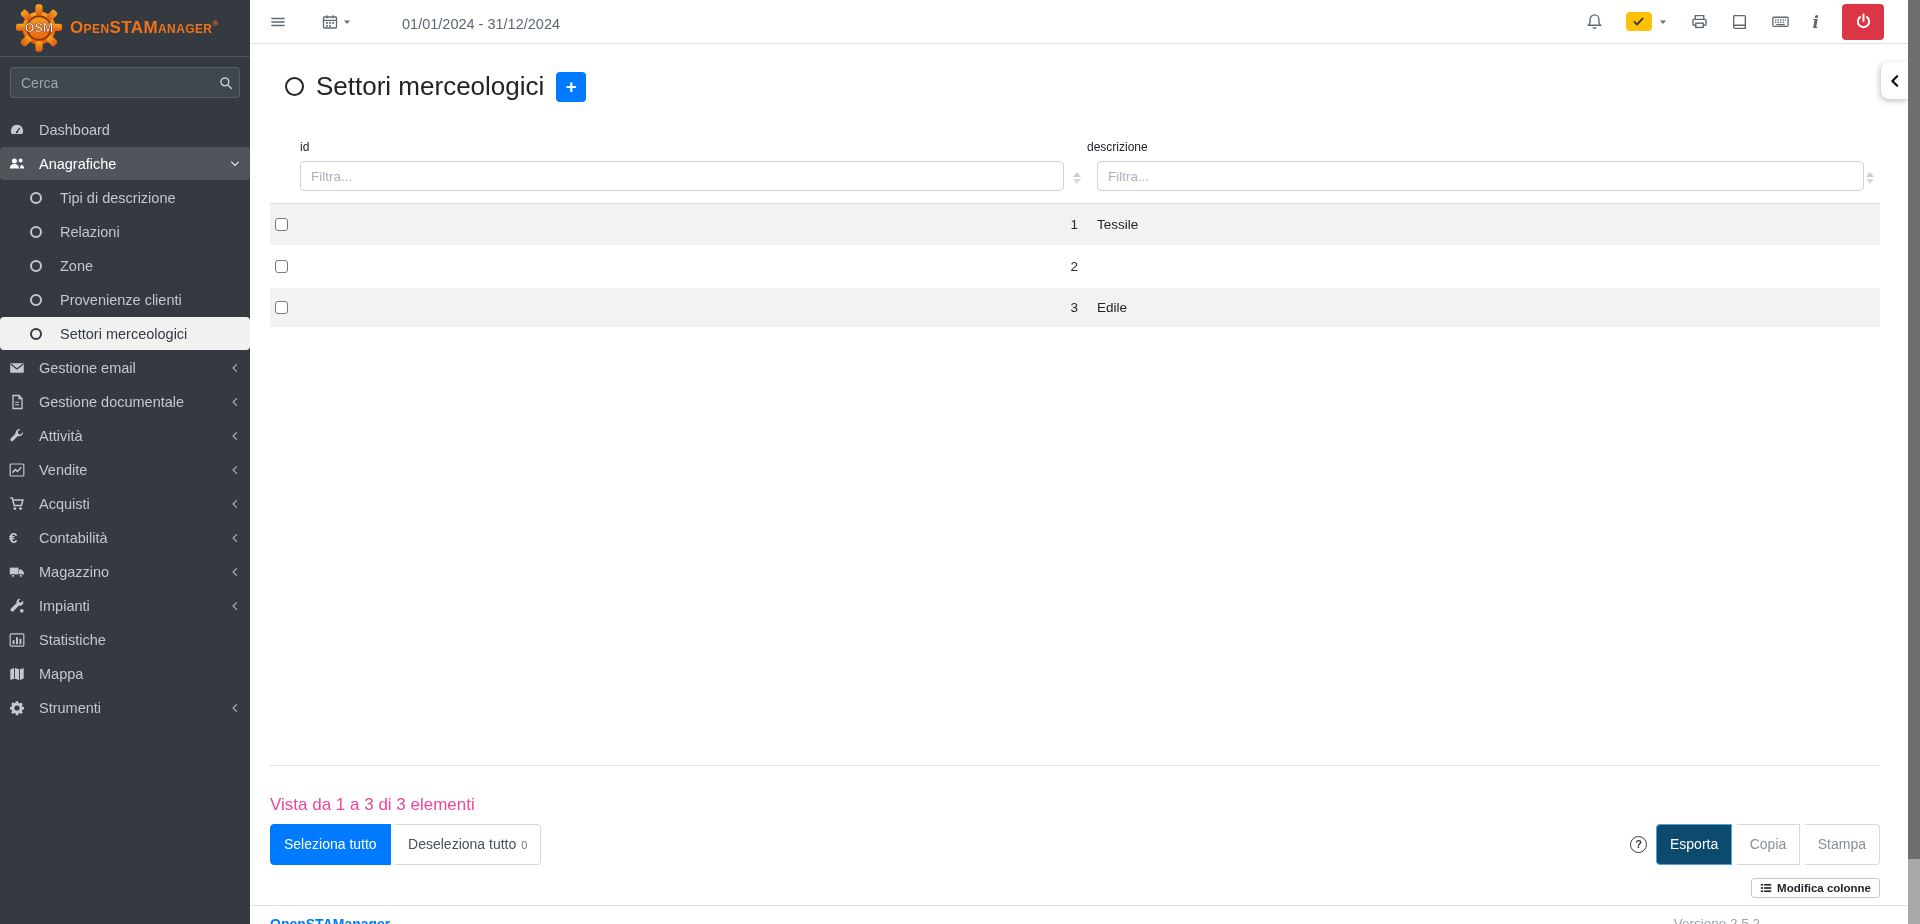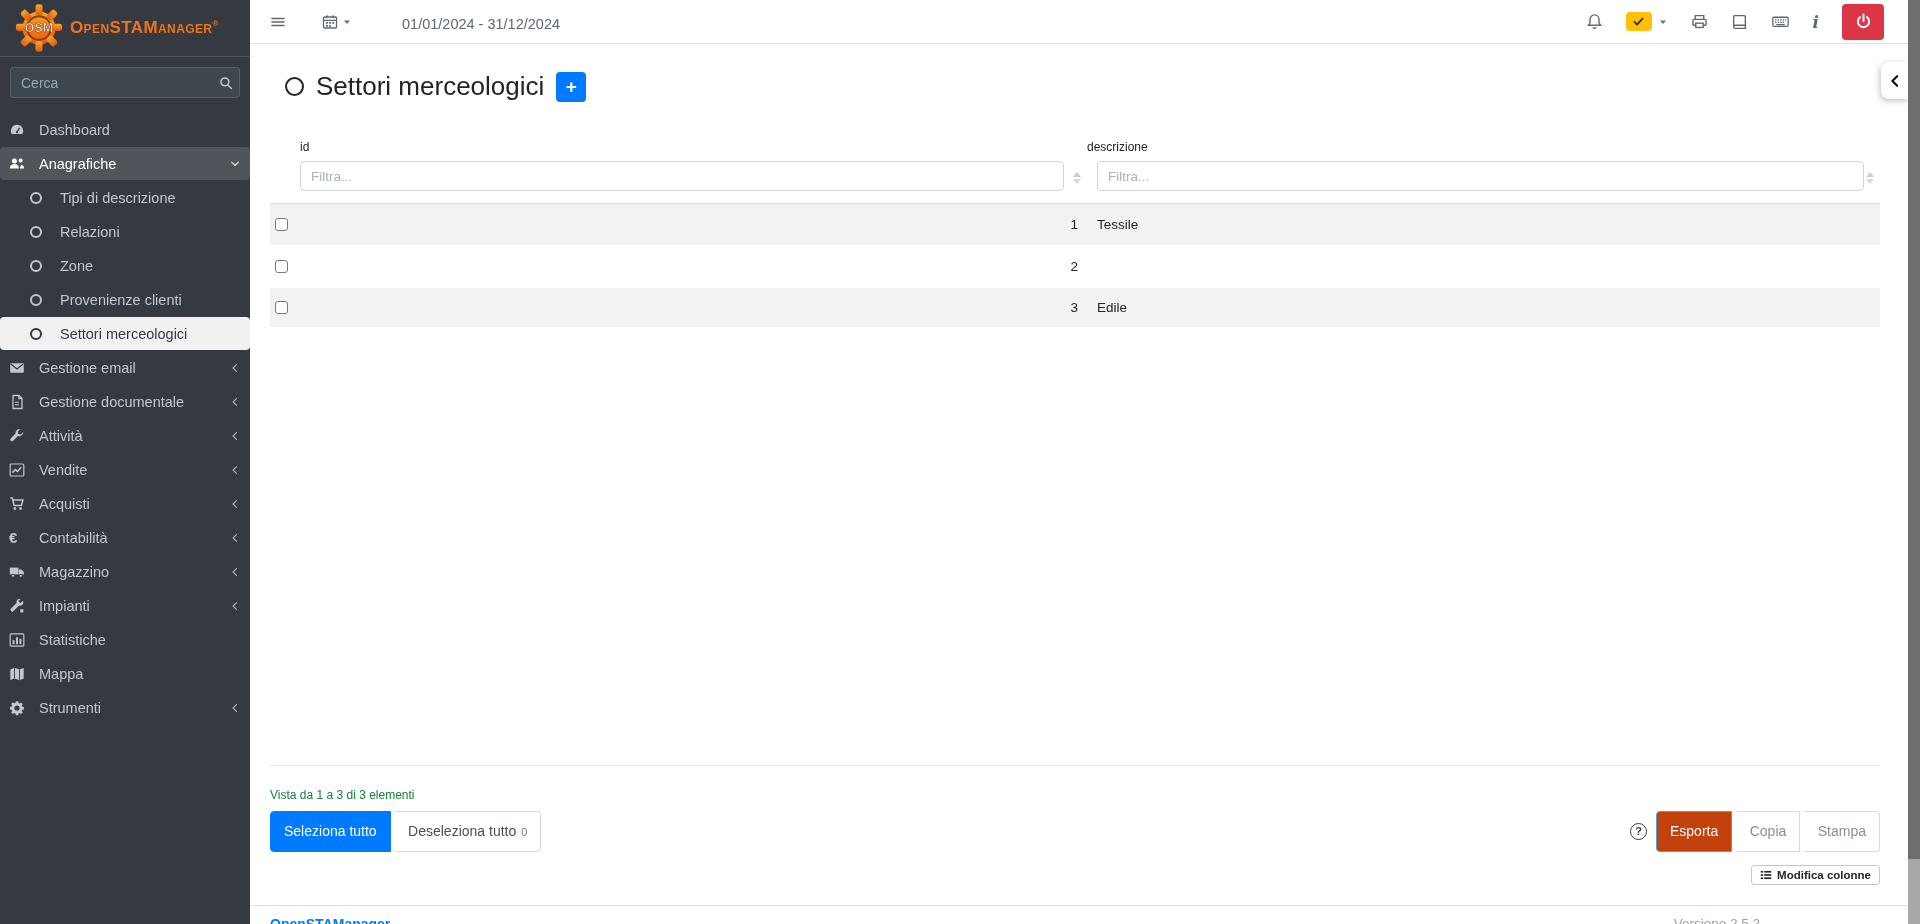--- a/index.html
+++ b/index.html
@@ -87,26 +87,26 @@
   .trow { display:flex; align-items:center; height:41px; font-size:13.5px; color:#212529; }
   .trow.striped { background:#f1f2f4; }
   .trow + .trow { border-top:2px solid #fff; }
   .cell1 { width:817px; flex:0 0 817px; display:flex; align-items:center; }
   .cbx { width:13px; height:13px; border:1px solid #757a80; border-radius:3px; background:#fff; margin-left:5px; cursor:pointer; }
   .row-id { margin-left:auto; padding-right:9px; }
   .cell2 { flex:1; padding-left:10px; }
 
   .bottom { position:absolute; left:20px; right:40px; top:721px; }
   .hrline { border-top:1px solid #e2e5e8; }
-  .tinfo { margin-top:22px; font-size:12px; color:#15803d; }
+  .tinfo { margin-top:29px; font-size:17px; color:#ec4899; }
   .controls { margin-top:9px; display:flex; align-items:center; }
   .btn { font-size:14px; padding:10px 13px; border:1px solid #d9d9d9; background:#fff; color:#495057;
      line-height:1.35; cursor:pointer; font-family:inherit; }
   .btn-primary { background:#007bff; border-color:#007bff; color:#fff; }
-  .btn-export { background:#c2410c; border-color:#4ea0e0; color:#fff; }
+  .btn-export { background:#0c4a6e; border-color:#4ea0e0; color:#fff; }
   .btn-muted { color:#8a9097; }
   .grpL .btn:first-child { border-radius:4px 0 0 4px; }
   .grpL .btn:last-child { border-radius:0 4px 4px 0; border-left:none; }
   .count { font-size:11px; color:#6c757d; margin-left:5px; }
   .right-controls { margin-left:auto; display:flex; align-items:center; }
   .help { width:17px; height:17px; border:1.6px solid #343a40; border-radius:50%; color:#343a40;
      font-size:11px; font-weight:700; display:flex; align-items:center; justify-content:center; margin-right:9px; cursor:pointer; }
   .grpR .btn:first-child { border-radius:4px 0 0 4px; }
   .grpR .btn { border-left:none; }
   .grpR .btn:first-child { border-left:1px solid #4ea0e0; }

